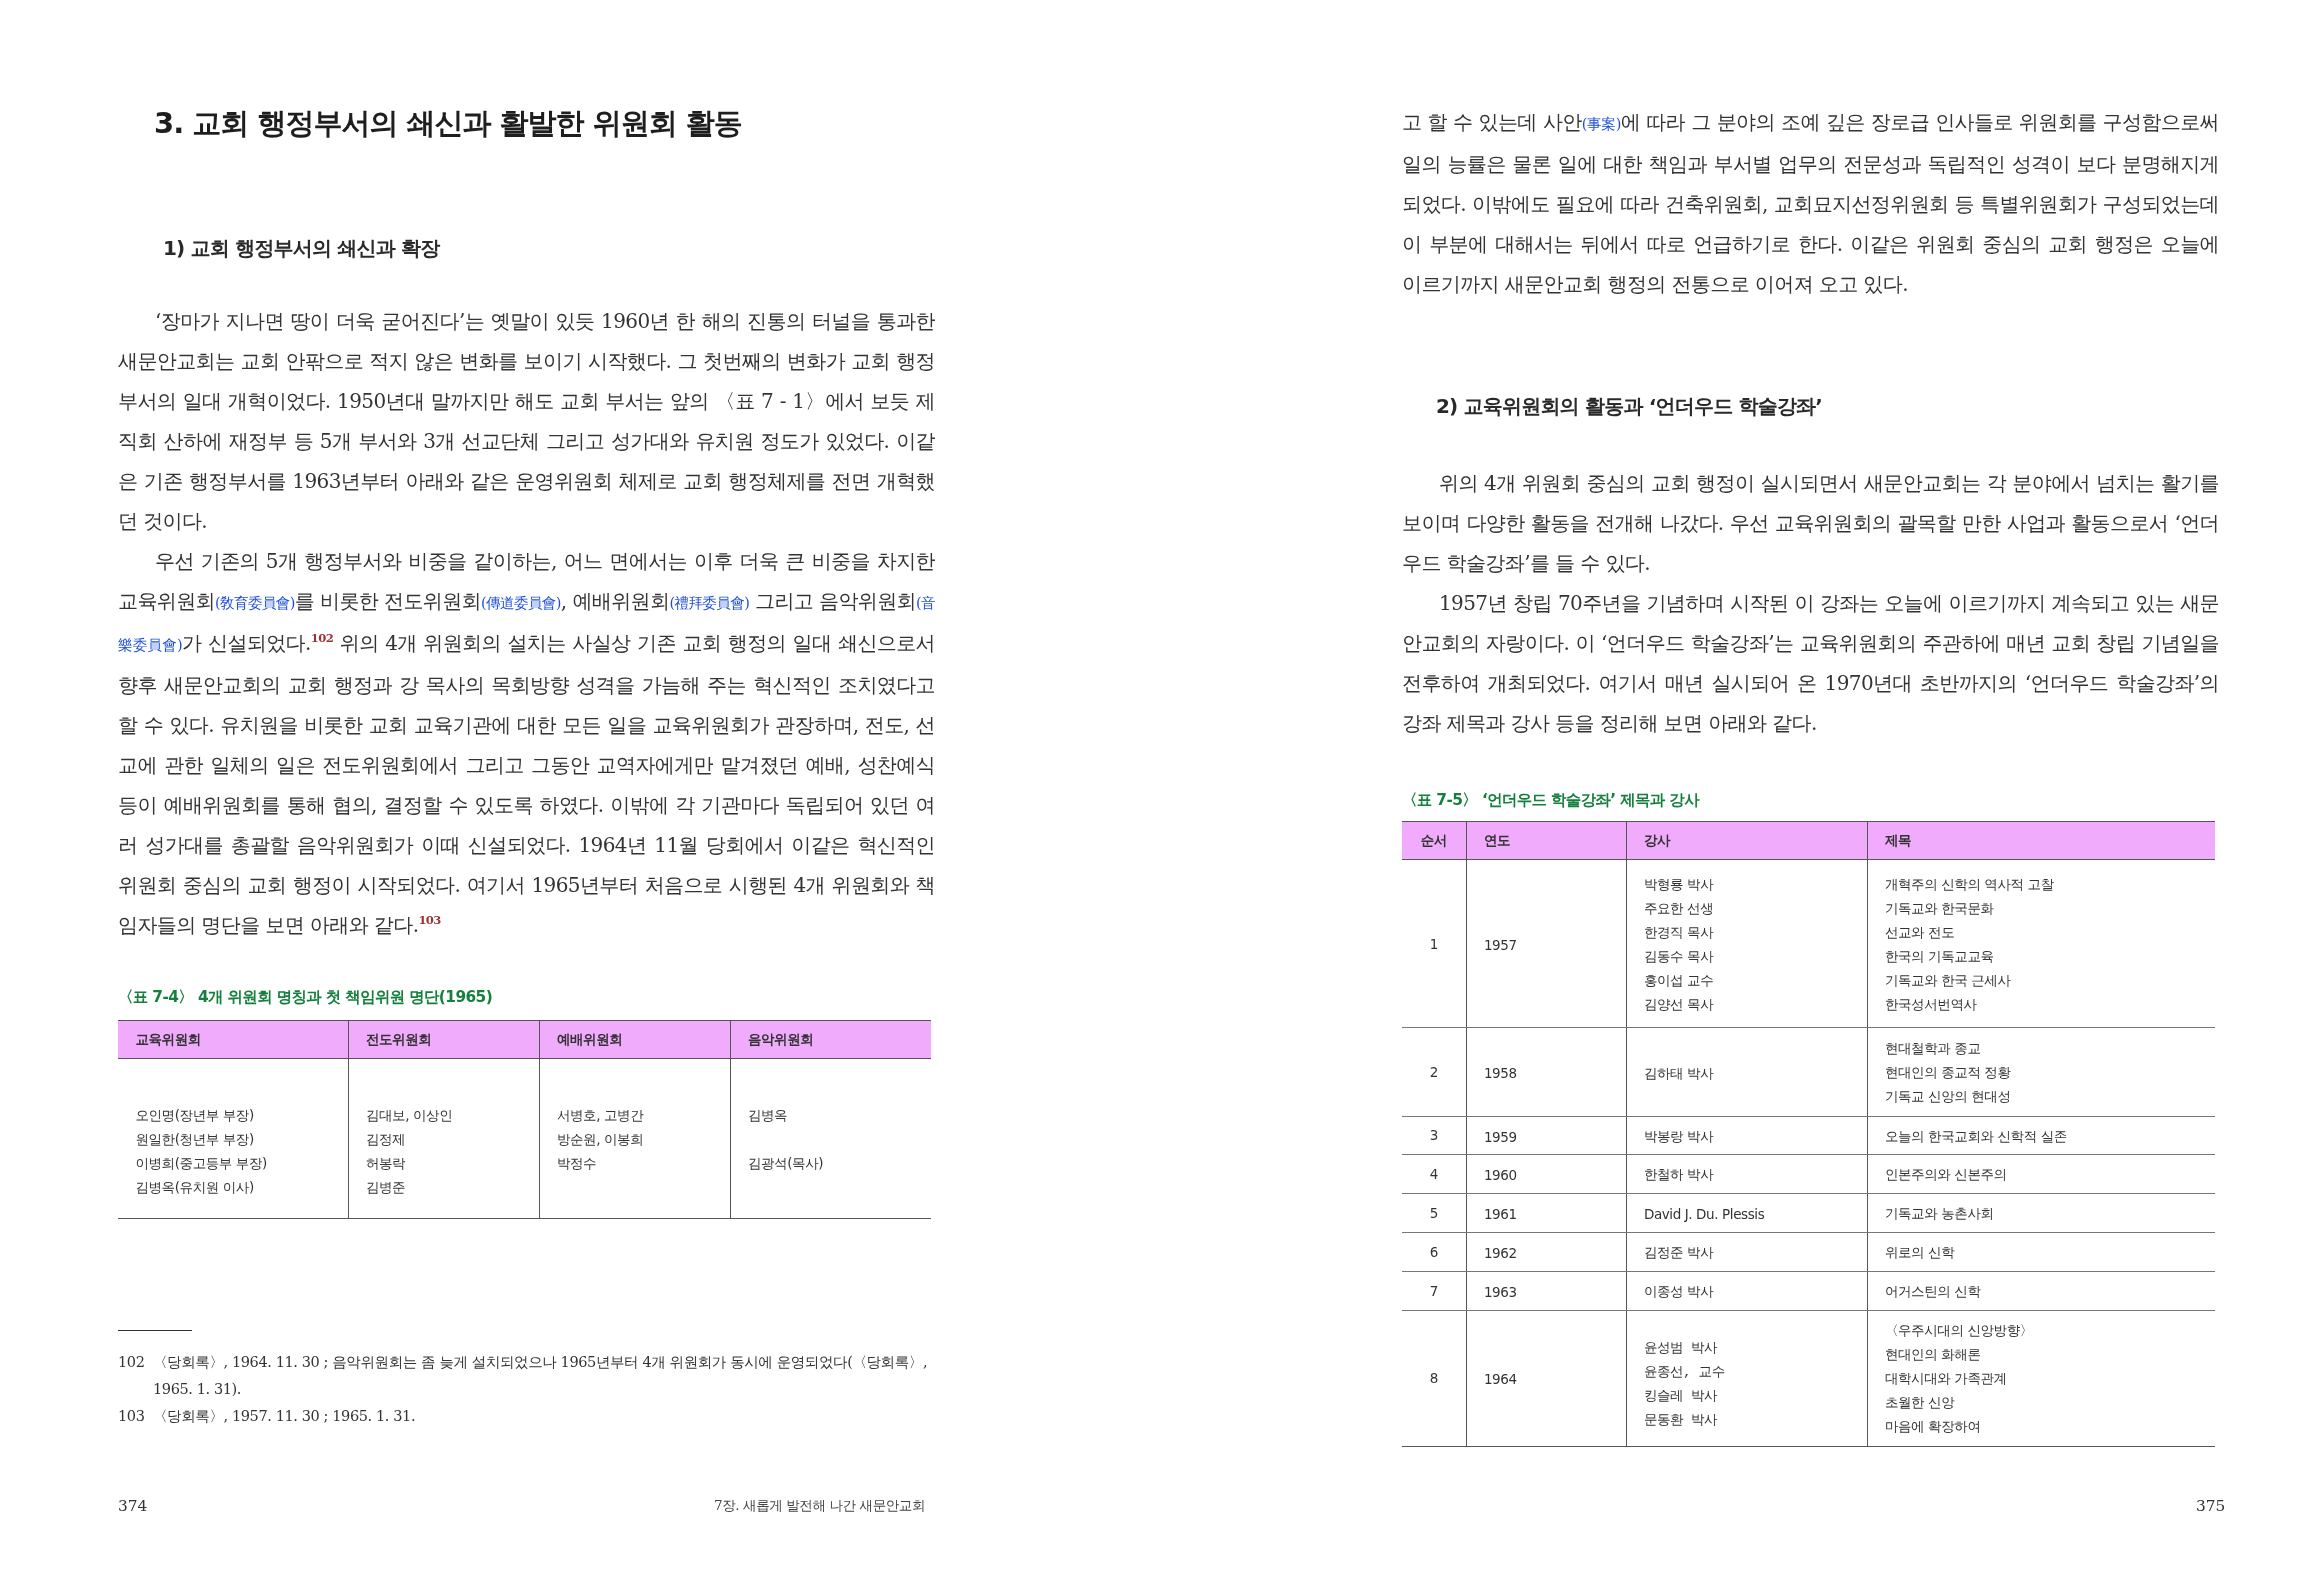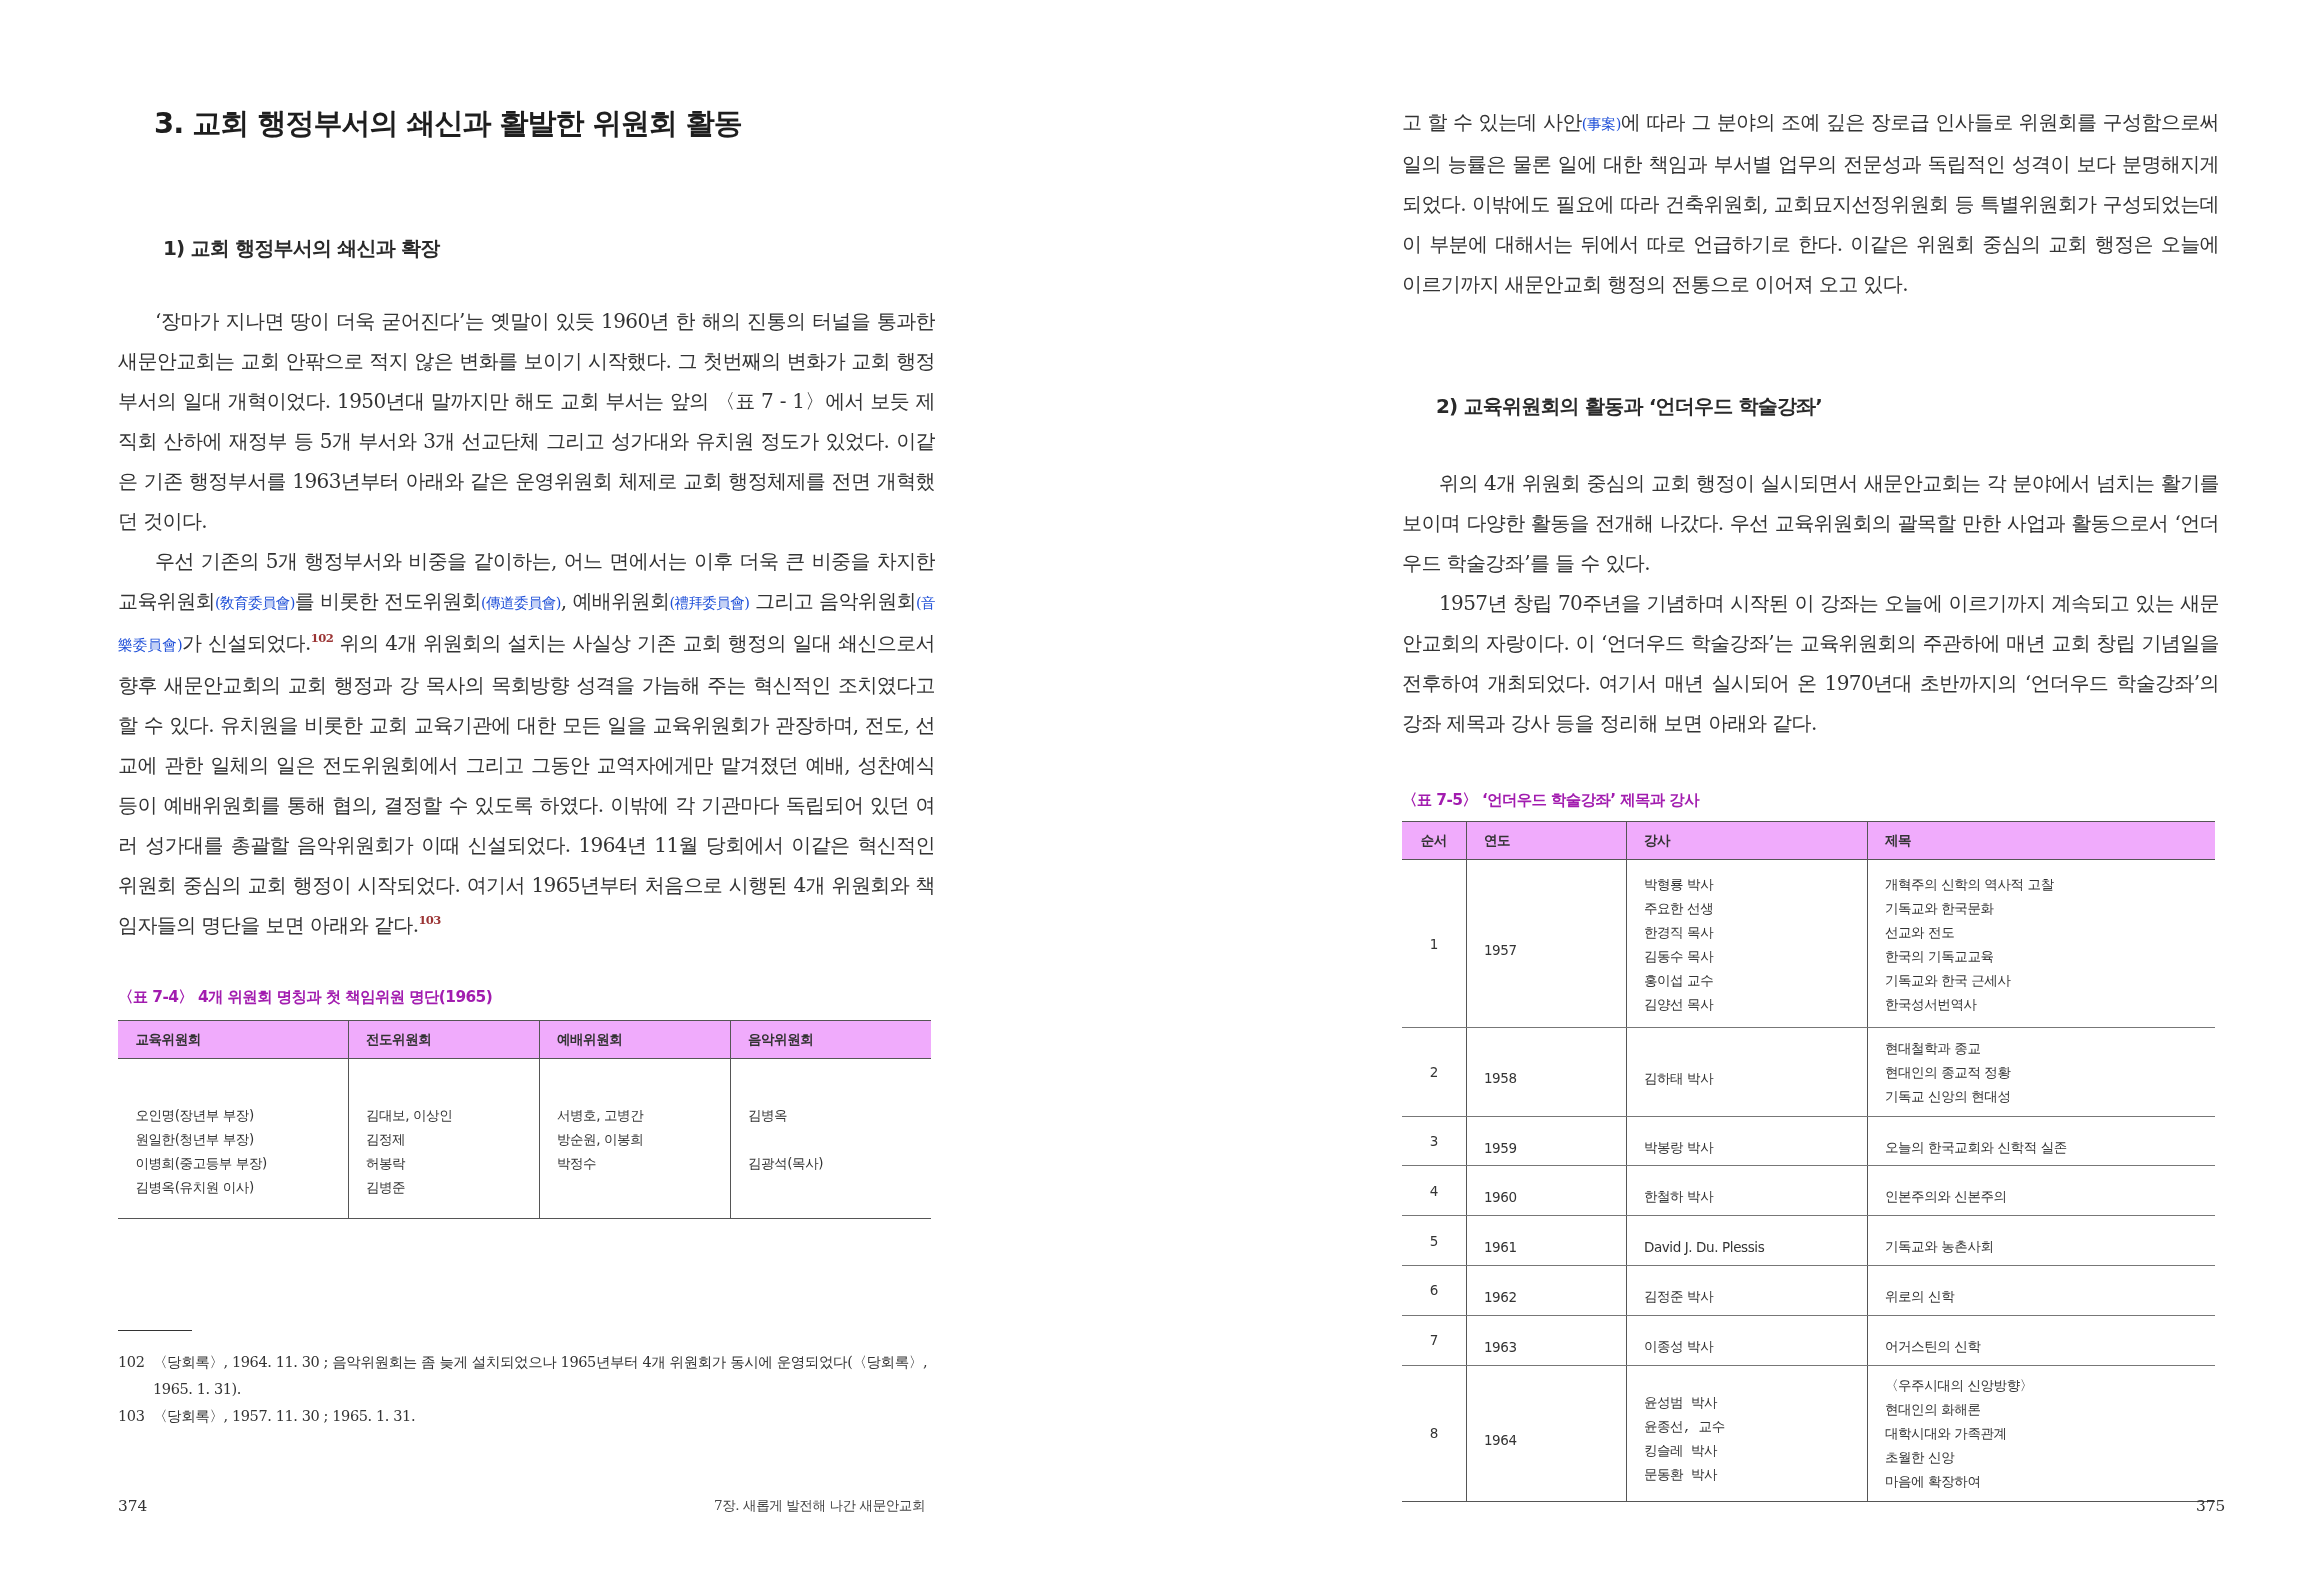--- a/index.html
+++ b/index.html
@@ -15,36 +15,36 @@
                    font-weight: bold; color: #2a2a2a; letter-spacing: -0.8px; margin: 9px; }
 
   .body-text { position: absolute; font-size: 20px; line-height: 40px; text-align: justify; color: #333;
                letter-spacing: -0.6px; margin: 0; }
   .body-text p { margin: 0; text-indent: 37px; }
   .body-text p.noindent { text-indent: 0; }
   .hanja { font-size: 14.5px; color: #1d4ed8; }
   sup.fn { color: #9b3434; font-size: 11.6px; font-weight: bold; vertical-align: super; line-height: 0; }
 
   .table-caption { position: absolute; font-family: "DejaVu Sans", "Liberation Sans", sans-serif; font-size: 15.4px;
-                   font-weight: bold; color: #a21caf; letter-spacing: -0.6px; margin: 0; }
+                   font-weight: bold; color: #15803d; letter-spacing: -0.6px; margin: 0; }
 
   table.data { position: absolute; border-collapse: collapse; font-family: "DejaVu Sans", "Liberation Sans", sans-serif;
                font-size: 13.5px; color: #333; letter-spacing: -0.4px; }
   table.data thead th { background: #f0abfc; font-weight: bold; text-align: left; padding: 0 17.4px; height: 37px;
                         border-top: 1.9px solid #555; border-bottom: 1.9px solid #555; }
   table.data td { vertical-align: middle; padding: 0 17.4px; border-bottom: 1px solid #777; }
   table.data th + th, table.data td + td { border-left: 1px solid #555; }
   table.data tbody tr:last-child td { border-bottom: 1.9px solid #555; }
   .cell-lines div { line-height: 24px; height: 24px; white-space: nowrap; }
 
   #tbl74 { left: 118px; top: 1020px; width: 813px; }
   #tbl74 td { vertical-align: top; padding-top: 44px; padding-bottom: 19.3px; }
 
   #tbl75 { left: 1402px; top: 821px; width: 813px; }
-  #tbl75 td { padding-top: 19px; padding-bottom: 5.8px; height: 24px; }
+  #tbl75 td { padding-top: 8px; padding-bottom: 5.8px; height: 24px; }
   #tbl75 td.center { text-align: center; padding: 0; }
   #tbl75 th.center { text-align: center; padding: 0; }
 
   .fn-rule { position: absolute; left: 118px; top: 1330px; width: 74px; height: 1px; background: #333; }
   .footnotes { position: absolute; left: 118px; top: 1349px; width: 817px; font-size: 14.5px; line-height: 27px; color: #333; letter-spacing: -0.4px; }
   .footnote { display: flex; }
   .fn-num { width: 35px; flex: none; }
   .fn-text { flex: 1; }
 
   .folio { position: absolute; top: 1497px; font-size: 15.4px; color: #333; }

